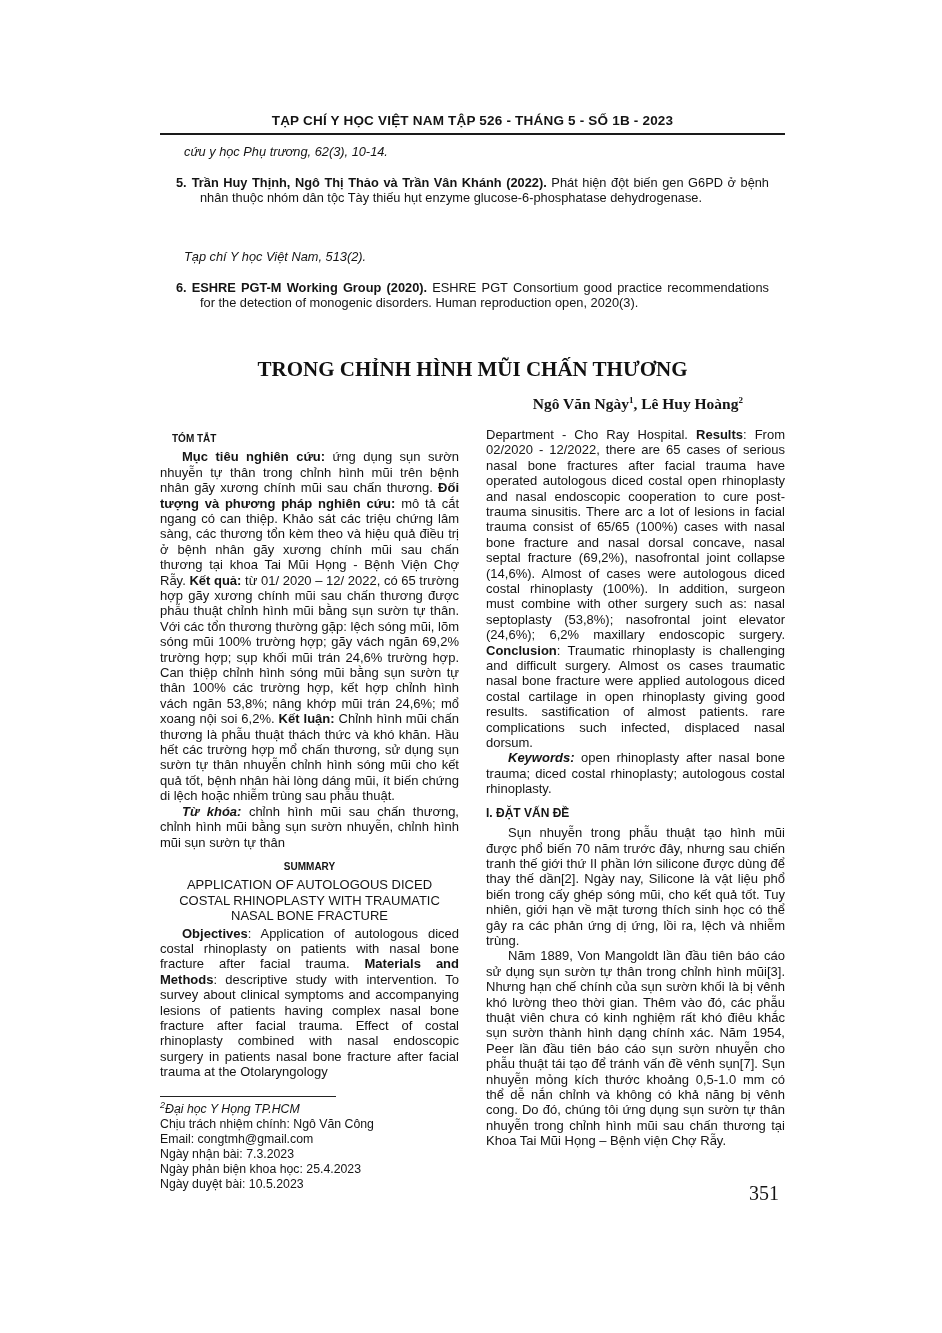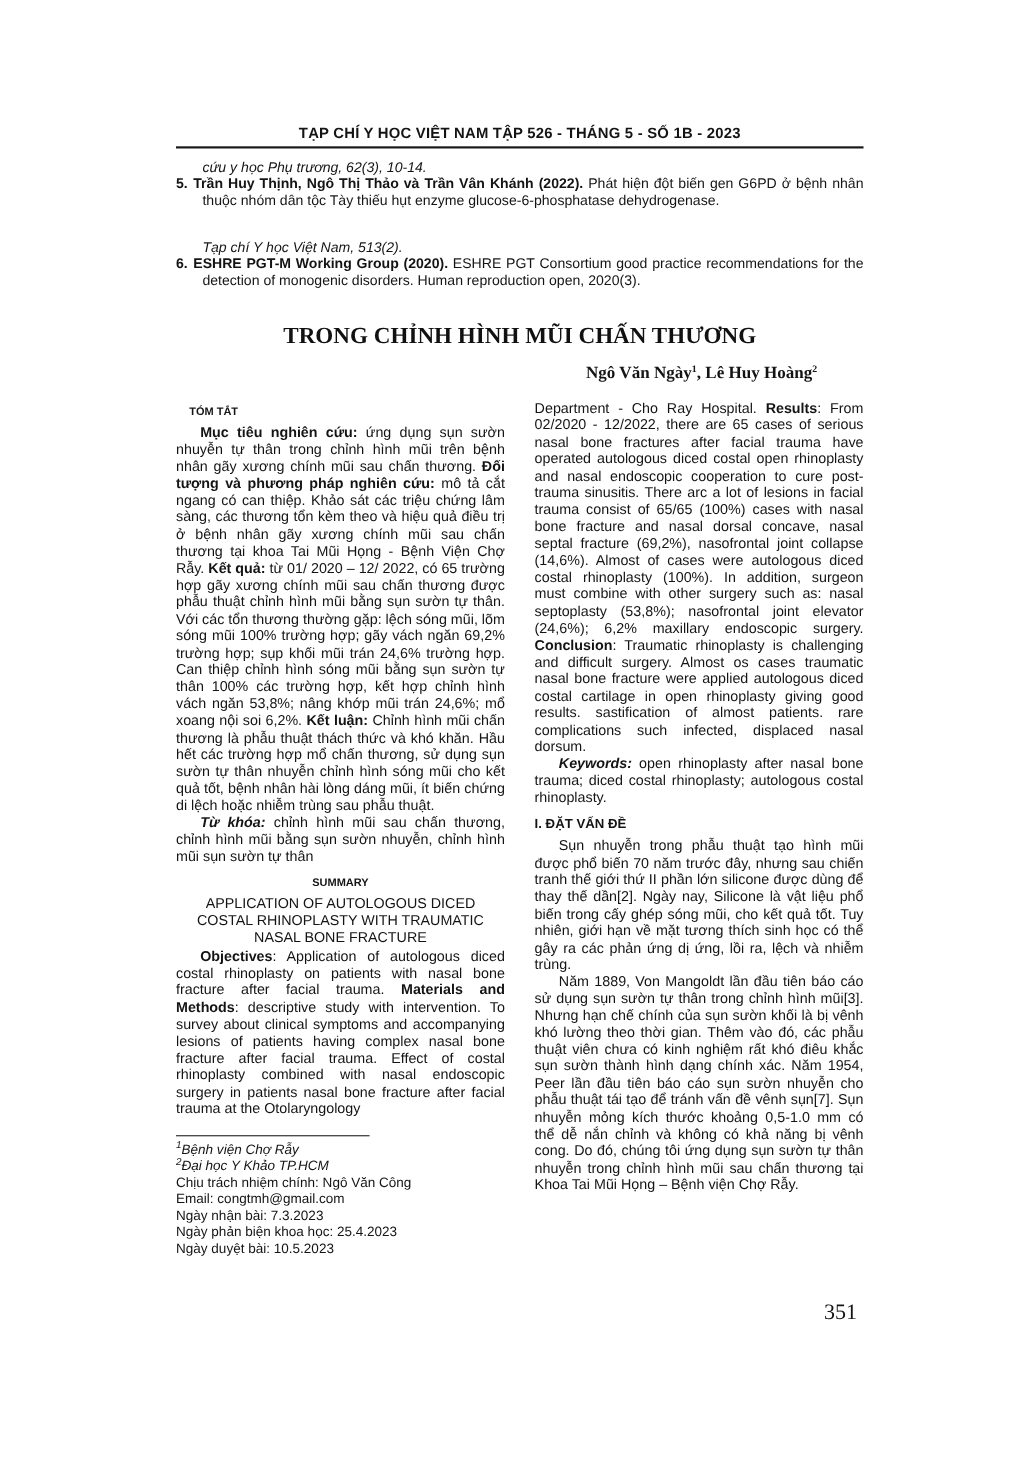--- a/index.html
+++ b/index.html
@@ -27,21 +27,21 @@
     display: flex;
     gap: 27px;
     margin-top: 9px;
     font-size: 12.8px;
     line-height: 15.2px;
     text-align: justify;
     flex-direction: column;
   }
   .refs .col { flex: 1 1 0; min-width: 0; }
   .ref-cont { margin: 0; padding-left: 24px; font-style: italic; }
-  .ref-item { margin: 0; padding-left: 24px; text-indent: -24px; }
+  .ref-item { margin: 16px; padding-left: 24px; text-indent: -24px; }
   .ref-num { margin-right: 5px; }
   .title-block {
     margin-top: 30px;
     text-align: center;
     font-family: "Liberation Serif", serif;
     font-weight: 700;
     font-size: 21px;
     line-height: 1.32;
     color: #111111;
   }
@@ -136,22 +136,21 @@
 
       <h3 class="sec-heading center">SUMMARY</h3>
       <p class="subtitle">APPLICATION OF AUTOLOGOUS DICED COSTAL RHINOPLASTY WITH TRAUMATIC NASAL BONE FRACTURE</p>
 
       <p class="body">
         <b class="lead-b">Objectives</b><span>: Application of autologous diced costal rhinoplasty on patients with nasal bone fracture after facial trauma. </span><b class="lead-b">Materials and Methods</b><span>: descriptive study with intervention. To survey about clinical symptoms and accompanying lesions of patients having complex nasal bone fracture after facial trauma. Effect of costal rhinoplasty combined with nasal endoscopic surgery in patients nasal bone fracture after facial trauma at the Otolaryngology</span>
       </p>
 
       <div class="footnote">
         <hr class="fn-rule">
-        <p class="fn-italic"><sup>1</sup><span>Bệnh viện Chợ Rẫy</span></p>
-        <p class="fn-italic"><sup>2</sup><span>Đại học Y Khảo TP.HCM</span></p>
+        <p class="fn-italic"><sup>2</sup><span>Đại học Y Họng TP.HCM</span></p>
         <p>Chịu trách nhiệm chính: Ngô Văn Công</p>
         <p>Email: congtmh@gmail.com</p>
         <p>Ngày nhận bài: 7.3.2023</p>
         <p>Ngày phản biện khoa học: 25.4.2023</p>
         <p>Ngày duyệt bài: 10.5.2023</p>
       </div>
     </div>
 
     <div class="col">
       <p class="body no-indent">

